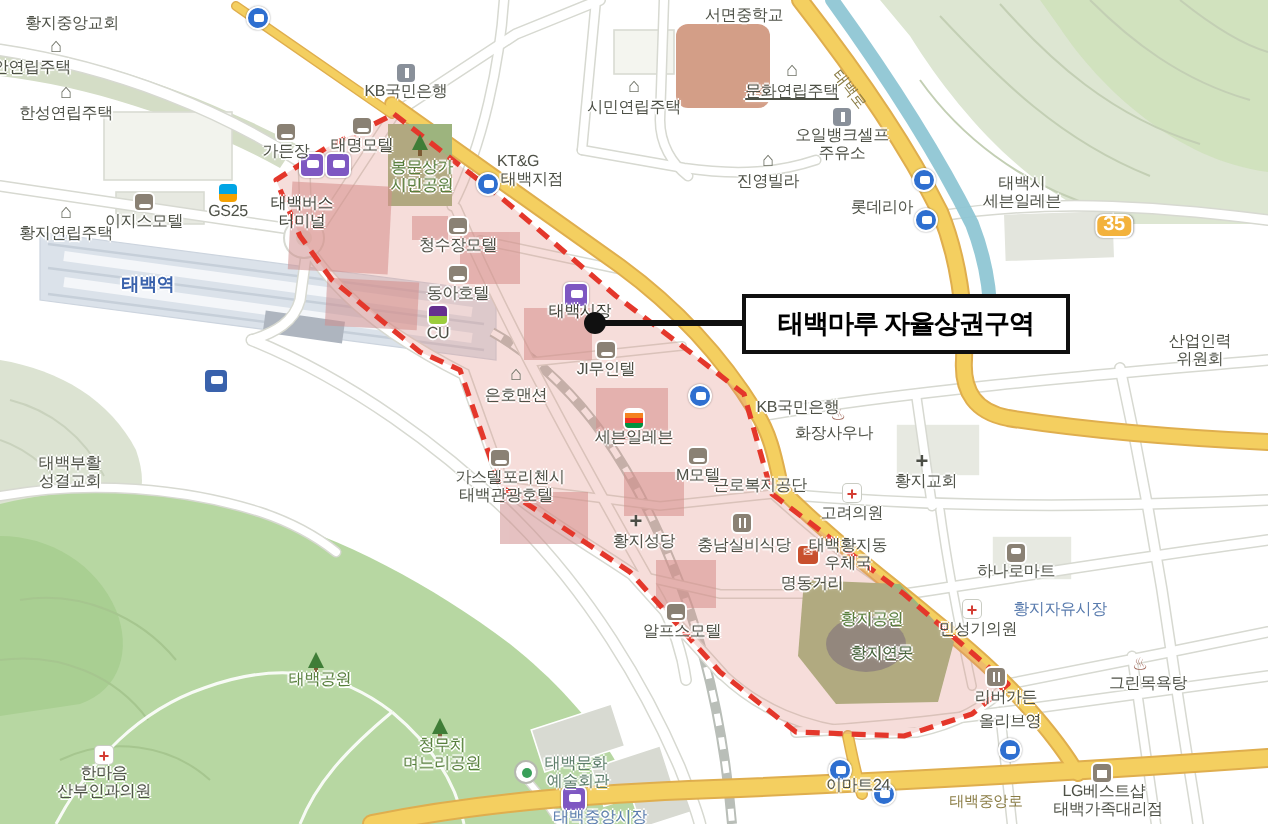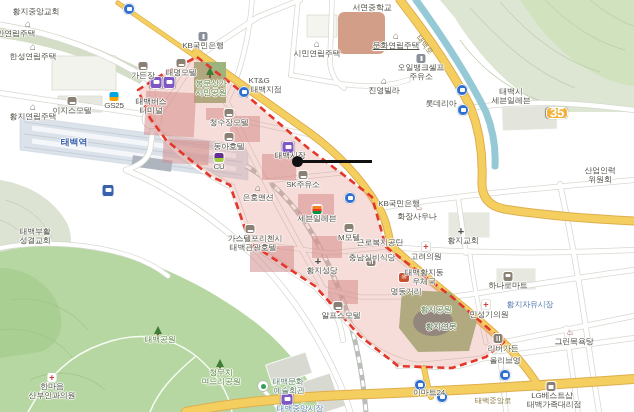--- a/index.html
+++ b/index.html
@@ -12,21 +12,21 @@
        text-shadow:-1px 0 0 #fff,1px 0 0 #fff,0 -1px 0 #fff,0 1px 0 #fff,0 0 2px #fff;}
   .lbl.grn{color:#587f3e}
   .lbl.pond{color:#49663f}
   .lbl.mkt{color:#5a7cae}
   .lbl.fac{color:#5c7d6a}
   .lbl.dk{color:#3f4238}
   .lbl.st{color:#3a62ac;font-weight:bold;font-size:9px}
   .lbl.road{color:#8a7c44;font-size:7.5px;text-shadow:none}
   .lbl.rot{transform:translateX(-50%) rotate(52deg)}
   .lbl.shield{background:#f3b23c;border:1px solid #fff;border-radius:4px;color:#fff;font-weight:bold;
-       font-size:13px;padding:0 3px;height:10px;line-height:10px;text-shadow:none;box-shadow:0 0 1px rgba(0,0,0,.4)}
+       font-size:10px;padding:0 3px;height:10px;line-height:10px;text-shadow:none;box-shadow:0 0 1px rgba(0,0,0,.4)}
   
   .ic{position:absolute;transform:translateX(-50%);z-index:2;}
   .ic-bed{width:9px;height:8px;background:#8a8174;border-radius:2px;box-shadow:0 0 0 1px #fff}
   .ic-bed::after{content:"";position:absolute;left:1.5px;right:1.5px;bottom:1.5px;height:2px;background:#fff;border-radius:1px}
   .ic-home{width:9px;height:8px;color:#6f7266;font-size:10px;line-height:8px;text-align:center;text-shadow:0 0 2px #fff}
   .ic-home::after{content:"⌂"}
   .ic-gas{width:9px;height:9px;background:#89909a;border-radius:2px;box-shadow:0 0 0 1px #fff}
   .ic-gas::after{content:"";position:absolute;left:3.5px;top:2px;width:2px;height:5px;background:#fff}
   .ic-tree{width:0;height:0;border:4.5px solid transparent;border-top:none;border-bottom:8px solid #3f7d37}
   .ic-tree::after{content:"";position:absolute;left:-1px;top:8px;width:2px;height:3px;background:#7c5a33}
@@ -307,30 +307,30 @@
       <div class="lbl" style="left: 511px; top: 96px;">세븐일레븐</div>
       <div class="lbl" style="left: 600px; top: 166px;">산업인력</div>
       <div class="lbl" style="left: 600px; top: 175px;">위원회</div>
       <div class="lbl shield" style="left: 557px; top: 107px;">35</div>
       <div class="lbl" style="left: 259px; top: 76px;">KT&amp;G</div>
       <div class="lbl" style="left: 266px; top: 85px;">태백지점</div>
       <div class="lbl" style="left: 229px; top: 118px;">청수장모텔</div>
       <div class="lbl" style="left: 229px; top: 142px;">동아호텔</div>
       <div class="lbl" style="left: 219px; top: 162px;">CU</div>
       <div class="lbl dk" style="left: 290px; top: 151px;">태백시장</div>
-      <div class="lbl" style="left: 303px; top: 180px;">SK주유소</div>
+      <div class="lbl" style="left: 303px; top: 180px;">JI무인텔</div>
       <div class="lbl" style="left: 258px; top: 193px;">은호맨션</div>
       <div class="lbl" style="left: 399px; top: 199px; text-align: center;">KB국민은행</div>
       <div class="lbl" style="left: 317px; top: 214px;">세븐일레븐</div>
       <div class="lbl" style="left: 380px; top: 238px;">근로복지공단</div>
       <div class="lbl" style="left: 255px; top: 234px; text-align: right;">가스텔포리첸시</div>
       <div class="lbl" style="left: 253px; top: 243px;">태백관광호텔</div>
       <div class="lbl" style="left: 349px; top: 233px;">M모텔</div>
       <div class="lbl" style="left: 322px; top: 266px;">황지성당</div>
-      <div class="lbl" style="left: 372px; top: 253px;">충남실비식당</div>
+      <div class="lbl" style="left: 372px; top: 268px;">충남실비식당</div>
       <div class="lbl" style="left: 426px; top: 252px;">고려의원</div>
       <div class="lbl" style="left: 424px; top: 268px;">태백황지동</div>
       <div class="lbl" style="left: 424px; top: 277px;">우체국</div>
       <div class="lbl" style="left: 417px; top: 212px;">화장사우나</div>
       <div class="lbl" style="left: 463px; top: 236px;">황지교회</div>
       <div class="lbl" style="left: 406px; top: 287px;">명동거리</div>
       <div class="lbl" style="left: 508px; top: 281px;">하나로마트</div>
       <div class="lbl mkt" style="left: 530px; top: 300px;">황지자유시장</div>
       <div class="lbl" style="left: 574px; top: 337px;">그린목욕탕</div>
       <div class="lbl" style="left: 489px; top: 310px;">민성기의원</div>
@@ -350,13 +350,14 @@
       <div class="lbl grn" style="left: 221px; top: 377px;">며느리공원</div>
       <div class="lbl fac" style="left: 288px; top: 377px;">태백문화</div>
       <div class="lbl fac" style="left: 289px; top: 386px;">예술회관</div>
       <div class="lbl" style="left: 341px; top: 311px;">알프스모텔</div>
       <div class="lbl" style="left: 35px; top: 227px;">태백부활</div>
       <div class="lbl" style="left: 35px; top: 236px;">성결교회</div>
     </div>
 
   <div id="callout-dot"></div>
   <div id="callout-line"></div>
+  <div id="callout-box">태백마루 자율상권구역</div>
 </div>
 
 </body></html>

